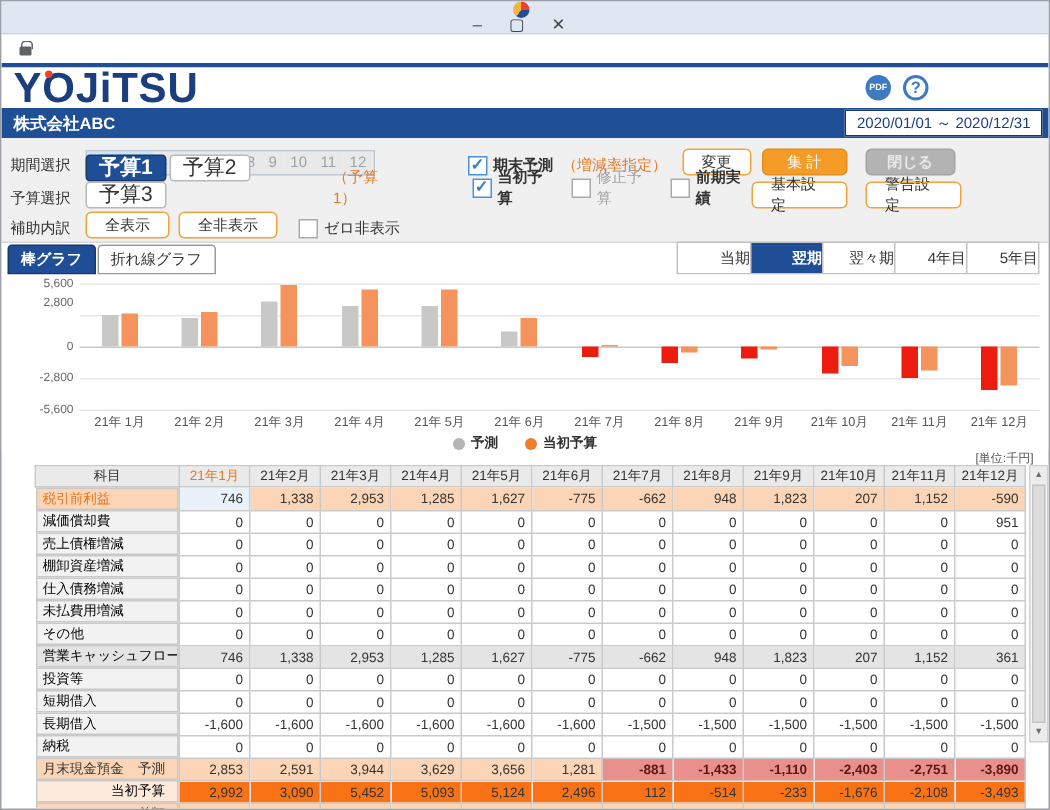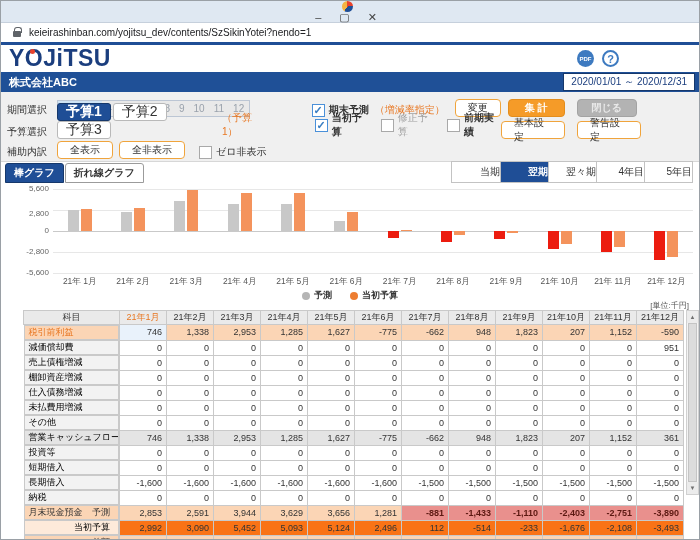--- a/index.html
+++ b/index.html
@@ -12,21 +12,21 @@
   .win-title { font-size: 10px; color: #3c4043; flex: 1; white-space: nowrap; overflow: hidden; }
   .win-btns { display: flex; gap: 18px; padding-right: 8px; }
   .win-btns span { font-size: 11px; color: #444; line-height: 1; cursor: default; }
   .urlbar { height: 22px; background: #fff; display: flex; align-items: center; padding: 0 10px; border-bottom: 3px solid #1f4e96; }
   .lock { width: 8px; height: 6px; background: #5f6368; border-radius: 1px; position: relative; margin: 2px 8px 0 2px; flex: none; }
   .lock::before { content: ""; position: absolute; top: -4px; left: 1px; width: 6px; height: 5px; border: 1.5px solid #5f6368; border-bottom: none; border-radius: 3px 3px 0 0; }
   .url-text { font-size: 10px; color: #202124; }
 
   
   .logo-row { height: 27px; background: #fff; display: flex; align-items: center; padding: 0 8px; }
-  .logo { font-size: 23px; font-weight: bold; color: #1b3e7e; letter-spacing: 0.5px; position: relative; line-height: 1; }
+  .logo { font-size: 28px; font-weight: bold; color: #1b3e7e; letter-spacing: 0.5px; position: relative; line-height: 1; }
   .logo::after { content: ""; position: absolute; width: 5px; height: 5px; border-radius: 50%; background: #e8432d; top: 2px; left: 21px; }
   .logo-icons { margin-left: auto; display: flex; gap: 8px; align-items: center; padding-right: 72px; }
   .pdf-icon { width: 17px; height: 17px; border-radius: 50%; background: #3d7ac0; color: #fff; font-size: 6px; font-weight: bold; display: flex; align-items: center; justify-content: center; }
   .help-icon { width: 17px; height: 17px; border-radius: 50%; background: #fff; border: 2px solid #3d7ac0; color: #3d7ac0; font-size: 11px; font-weight: bold; display: flex; align-items: center; justify-content: center; }
 
   
   .company-bar { height: 20px; background: #1f5097; display: flex; align-items: center; padding: 0 8px; position: relative; }
   .company-name { color: #fff; font-weight: bold; font-size: 11px; }
   .date-box { position: absolute; right: 4px; top: 1px; background: #fff; border: 1px solid #16386b; color: #1b3e7e; font-size: 10px; padding: 1px 7px; }
 
@@ -37,28 +37,28 @@
   .period-box { display: flex; border: 1px solid #bcc6d4; height: 17px; overflow: hidden; }
   .pnum { padding: 0 4.5px; display: flex; align-items: center; font-size: 10px; background: #e9e9e9; color: #9aa2ac; }
   .pnum.act { background: #cfe3f4; color: #16386b; font-weight: bold; }
   .chk { width: 13px; height: 13px; background: #fff; border: 1px solid #a9a9a9; display: inline-flex; align-items: center; justify-content: center; margin-right: 4px; flex: none; font-size: 11px; line-height: 1; }
   .chk.on { border-color: #4a90d9; color: #3a7ec2; font-weight: bold; }
   .chk-group { display: flex; align-items: center; font-weight: bold; }
   .chk-group.dim { color: #a0a0a0; font-weight: normal; }
   .orange-note { color: #e87722; font-size: 10px; margin-left: 6px; }
   .btn { display: inline-flex; align-items: center; justify-content: center; font-size: 10px; cursor: pointer; }
   .btn-outline-orange { background: #fff; border: 1.5px solid #f0a43c; border-radius: 4px; color: #333; padding: 1px 12px; height: 18px; }
-  .btn-orange { background: #f59b28; border: 1px solid #e38d1d; border-radius: 4px; color: #fff; font-weight: bold; padding: 1px 16px; height: 18px; }
+  .btn-orange { background: #f59b28; border: 1px solid #e38d1d; border-radius: 4px; color: #fff; font-weight: normal; padding: 1px 16px; height: 18px; }
   .btn-gray { background: #b3b3b3; border: 1px solid #a3a3a3; border-radius: 4px; color: #e8e8e8; font-weight: bold; padding: 1px 14px; height: 18px; }
   .seg-btn { border: 1px solid #b9b9b9; background: #fff; color: #333; font-size: 14px; padding: 1px 8px; height: 18px; display: inline-flex; align-items: center; border-radius: 3px; margin-right: 2px; cursor: pointer; }
   .seg-btn.sel { background: #1f4e96; border-color: #16386b; color: #fff; font-weight: bold; }
 
   
   .tabs-row { height: 21px; display: flex; align-items: flex-end; padding: 0 4px; background: #fff; }
-  .chart-tab { font-size: 10px; padding: 2px 8px; border: 1px solid #9b9b9b; border-radius: 3px 3px 0 0; background: #fff; color: #333; margin-right: 1px; cursor: pointer; font-weight: bold; }
+  .chart-tab { font-size: 10px; padding: 2px 8px; border: 1px solid #9b9b9b; border-radius: 3px 3px 0 0; background: #fff; color: #333; margin-right: 1px; cursor: pointer; }
   .chart-tab.sel { background: #1f4e96; border-color: #16386b; color: #fff; font-weight: bold; }
   .period-tabs { margin-left: auto; display: flex; border: 1px solid #c3c3c3; margin-right: 2px; }
   .ptab { width: 48px; text-align: right; font-size: 10px; color: #333; padding: 3px 0; border-left: 1px solid #c3c3c3; background: #fff; cursor: pointer; }
   .ptab:first-child { border-left: none; }
   .ptab.sel { background: #1f4e96; color: #fff; font-weight: bold; }
 
   
   .chart-wrap { position: relative; height: 117px; background: #fff; }
   .plot { position: absolute; left: 52px; right: 6px; top: 6px; height: 84px; }
   .gridline { position: absolute; left: 0; right: 0; height: 1px; background: #e7e7e7; }
@@ -106,21 +106,20 @@
   <span class="favicon"></span>
   <span class="win-title">YOJiTSU | 資金繰予定表 - Google Chrome</span>
   <span class="win-btns">
     <span>–</span>
     <span>▢</span>
     <span>✕</span>
   </span>
 </div>
 <div class="urlbar">
   <span class="lock"></span>
-  <span class="url-text">keieirashinban.com/yojitsu_dev/contents/SzSikinYotei?nendo=1</span>
 </div>
 
 <div class="logo-row">
   <span class="logo">YOJiTSU</span>
   <span class="logo-icons">
     <span class="pdf-icon">PDF</span>
     <span class="help-icon">?</span>
   </span>
 </div>
 
@@ -200,21 +199,21 @@
       <span class="ptab">翌々期</span>
       <span class="ptab">4年目</span>
       <span class="ptab">5年目</span>
     </span>
 </div>
 
 <div class="chart-wrap">
     <div class="gridline" style="top: 6px; left: 52px; right: 6px;"></div>
     <div class="ytick" style="top: 1px;">5,600</div>
     <div class="gridline" style="top: 27px; left: 52px; right: 6px;"></div>
-    <div class="ytick" style="top: 26px;">2,800</div>
+    <div class="ytick" style="top: 14px;">2,800</div>
     <div class="gridline zero" style="top: 48px; left: 52px; right: 6px;"></div>
     <div class="ytick" style="top: 43px;">0</div>
     <div class="gridline" style="top: 69px; left: 52px; right: 6px;"></div>
     <div class="ytick" style="top: 64px;">-2,800</div>
     <div class="gridline" style="top: 90px; left: 52px; right: 6px;"></div>
     <div class="ytick" style="top: 85px;">-5,600</div>
     <div class="plot">
       <div class="mgroup" style="left: 0%; width: 8.33333%;">
         <div class="bar" style="left: calc(50% - 12px); top: 21px; height: 21px; background: rgb(200, 200, 200);"></div>
         <div class="bar" style="left: calc(50% + 1px); top: 20px; height: 22px; background: rgb(244, 147, 92);"></div>

